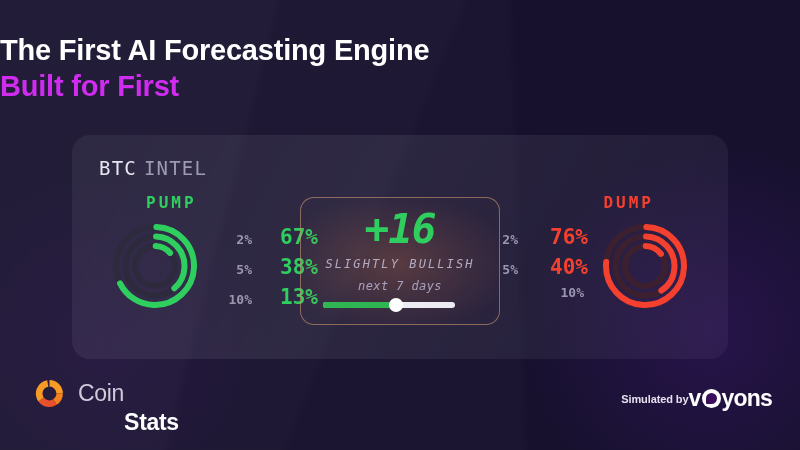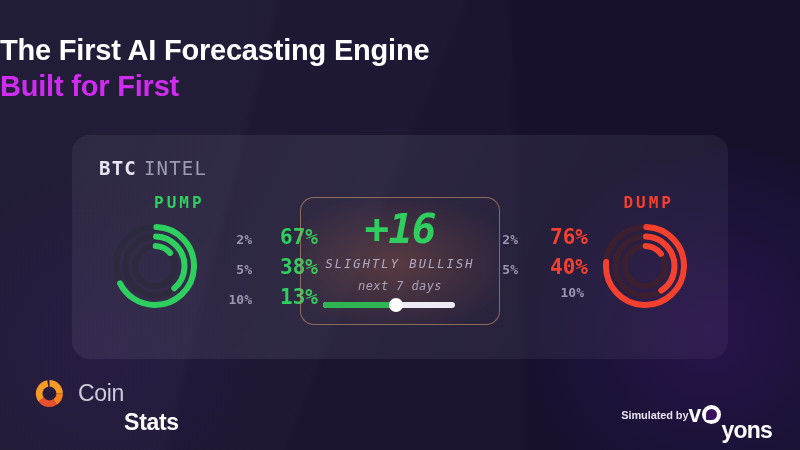--- a/index.html
+++ b/index.html
@@ -64,38 +64,38 @@
     background:
       linear-gradient(118deg, rgba(255,255,255,0.055) 0%, rgba(255,255,255,0.075) 42%, rgba(255,255,255,0.045) 100%);
     z-index:4;
   }
 
   .card-title{
     position:absolute; left:27px; top:22px;
     font-family:"DejaVu Sans Mono", monospace;
     font-size:19px; letter-spacing:1.2px;
   }
-  .card-title .btc{ color:#e9e6f2; font-weight:bold; }
+  .card-title .btc{ color:#e9e6f2; font-weight:normal; }
   .card-title .intel{ color:#9f9ab4; font-weight:normal; margin-left:7px; }
 
   
   .side{
     position:absolute; top:58px;
     width:230px; height:150px;
   }
   .side.pump{ left:18px; }
   .side.dump{ right:18px; }
 
   .side-label{
     position:absolute; top:0;
     font-family:"DejaVu Sans Mono", monospace;
     font-size:16px; font-weight:bold; letter-spacing:3px;
   }
-  .pump .side-label{ left:64px; color:#2fcf5f; }
-  .dump .side-label{ right:36px; color:#f4402f; }
+  .pump .side-label{ left:56px; color:#2fcf5f; }
+  .dump .side-label{ right:56px; color:#f4402f; }
 
   
   .gauge{
     position:absolute; top:30px;
     width:86px; height:86px;
   }
   .pump .gauge{ left:22px; }
   .dump .gauge{ right:22px; }
   .gauge svg{ width:86px; height:86px; display:block; }
 
@@ -211,21 +211,21 @@
     width:19px; height:19px; border-radius:50%;
     background:#ffffff; margin:0 1px;
     vertical-align:middle;
   }
   .sim-o::after{
     content:""; position:absolute;
     left:4px; top:4px; width:11px; height:11px;
     border-radius:50% 50% 50% 10%;
     background:#3c0f5e;
   }
-  .sim-logo .v-post{ display:inline-block;margin-top:32px; }
+  .sim-logo .v-post{ display:inline-block; }
 </style>
 </head>
 <body>
 
 <div class="bg-base"></div>
 <div class="bg-glow-left"></div>
 <div class="bg-glow-right"></div>
 <div class="bg-streak"></div>
 
 <div class="headline">

